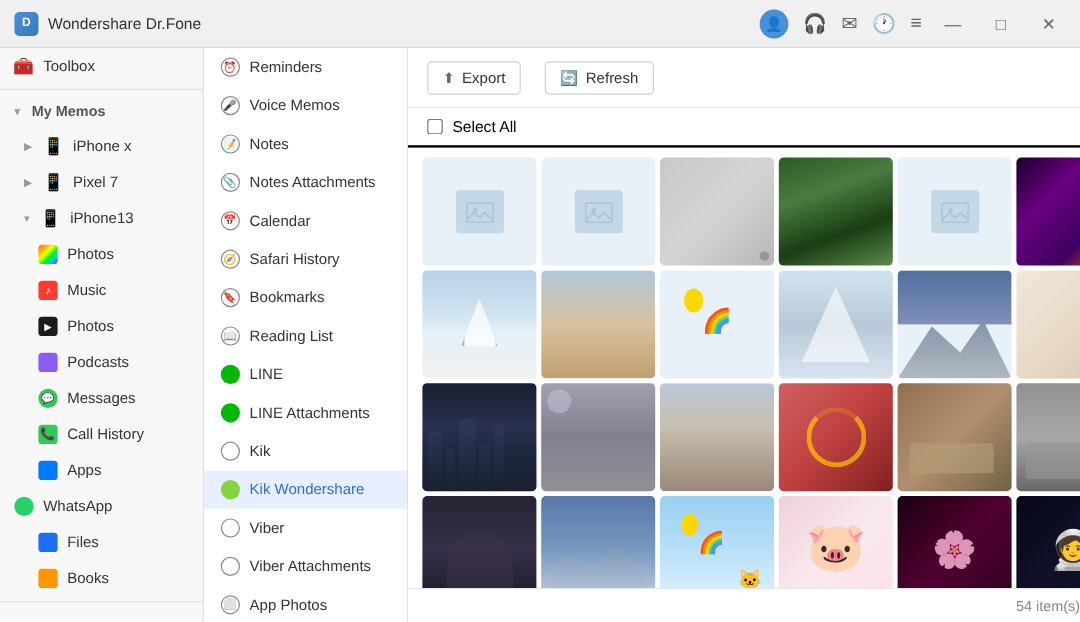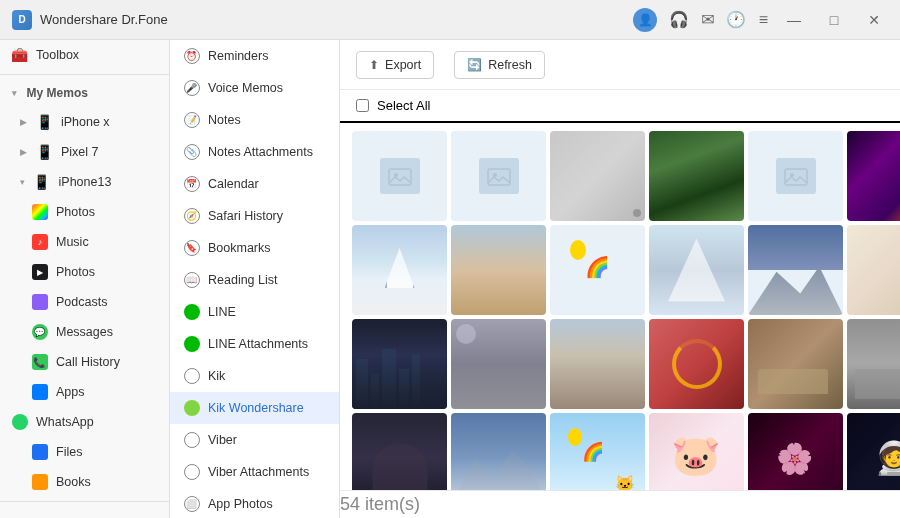--- a/index.html
+++ b/index.html
@@ -151,22 +151,22 @@
     .photo-decor { background: linear-gradient(135deg, #f0e8d8, #e8d8c8, #d4c8a8); }
 
     .photo-city { background: linear-gradient(180deg, #1a2030 0%, #2a3050 40%, #1a2840 100%); }
     .photo-girl2 { background: linear-gradient(180deg, #c0c8d0 0%, #d0c0a8 50%, #a88060 100%); }
 
     .status-bar {
       height: 28px;
       border-top: 1px solid #e8e8e8;
       display: flex;
       align-items: center;
-      justify-content: flex-start;
-      font-size: 18px;
+      justify-content: flex-end;
+      font-size: 12px;
       color: #888;
       flex-shrink: 0;
     }
 
     
     .icon-photos { background: linear-gradient(135deg, #ff6b6b, #ffa500, #ffff00, #00ff00, #00bfff, #8a2be2); border-radius: 3px; width: 16px; height: 16px; }
     .icon-music { background: #ff3b30; border-radius: 3px; width: 16px; height: 16px; display: flex; align-items: center; justify-content: center; color: white; font-size: 9px; }
     .icon-videos { background: #000; border-radius: 3px; width: 16px; height: 16px; display: flex; align-items: center; justify-content: center; color: white; font-size: 8px; }
     .icon-podcasts { background: #8b5cf6; border-radius: 3px; width: 16px; height: 16px; }
     .icon-messages { background: #34c759; border-radius: 8px; width: 16px; height: 16px; display: flex; align-items: center; justify-content: center; color: white; font-size: 9px; }

